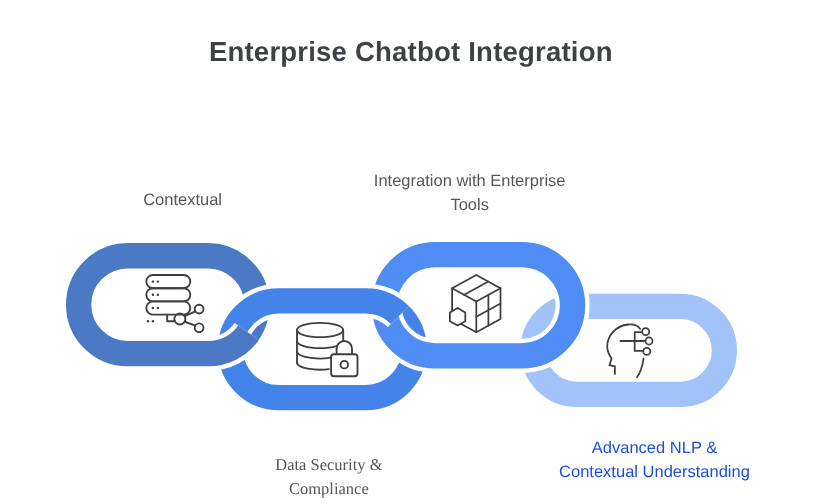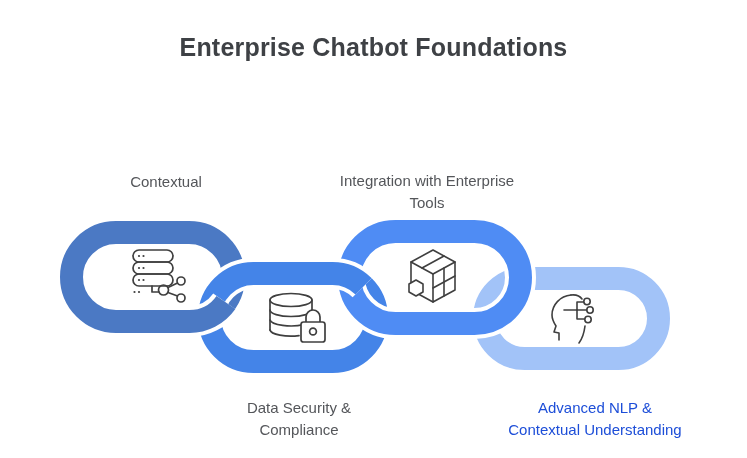--- a/index.html
+++ b/index.html
@@ -16,36 +16,36 @@
     text-align:center;
     font-size:25px;font-weight:bold;
     letter-spacing:0.2px;
   }
   .label{
     position:absolute;
     font-size:15px;line-height:22px;
     text-align:center;
   }
   .label-scalability{left:76px;top:171px;width:180px;}
-  .label-integration{left:322px;top:170px;width:210px;text-align:center;}
-  .label-data-security{left:214px;top:397px;width:170px;}
+  .label-integration{left:322px;top:154px;width:210px;text-align:center;}
+  .label-data-security{left:214px;top:412px;width:170px;font-family:Liberation Serif, serif;}
   .label-advanced-nlp{left:476px;top:397px;width:188px;}
   .chain{position:absolute;left:0;top:0;}
   .icon{position:absolute;}
   .icon-scalability{left:128px;top:245px;}
   .icon-data-security{left:267px;top:290px;}
   .icon-integration{left:404px;top:246px;}
   .icon-advanced-nlp{left:541px;top:289px;}
 </style>
 </head>
 <body>
 
 <div class="canvas">
 
-  <div class="title" style="color: rgb(62, 65, 69);">Enterprise Chatbot Foundations</div>
+  <div class="title" style="color: rgb(62, 65, 69);">Enterprise Chatbot Integration</div>
 
   <svg class="chain" width="747" height="458" viewBox="0 0 747 458">
     <g fill="none">
 
       <rect x="71.5" y="232.5" width="162" height="89" rx="44.5" stroke="#ffffff" stroke-width="31"></rect>
       <rect x="71.5" y="232.5" width="162" height="89" rx="44.5" stroke-width="23" stroke="#4b79c4"></rect>
 
       <rect x="209.5" y="273.5" width="167" height="88" rx="44" stroke="#ffffff" stroke-width="31"></rect>
       <rect x="209.5" y="273.5" width="167" height="88" rx="44" stroke-width="23" stroke="#4484e8"></rect>
 

